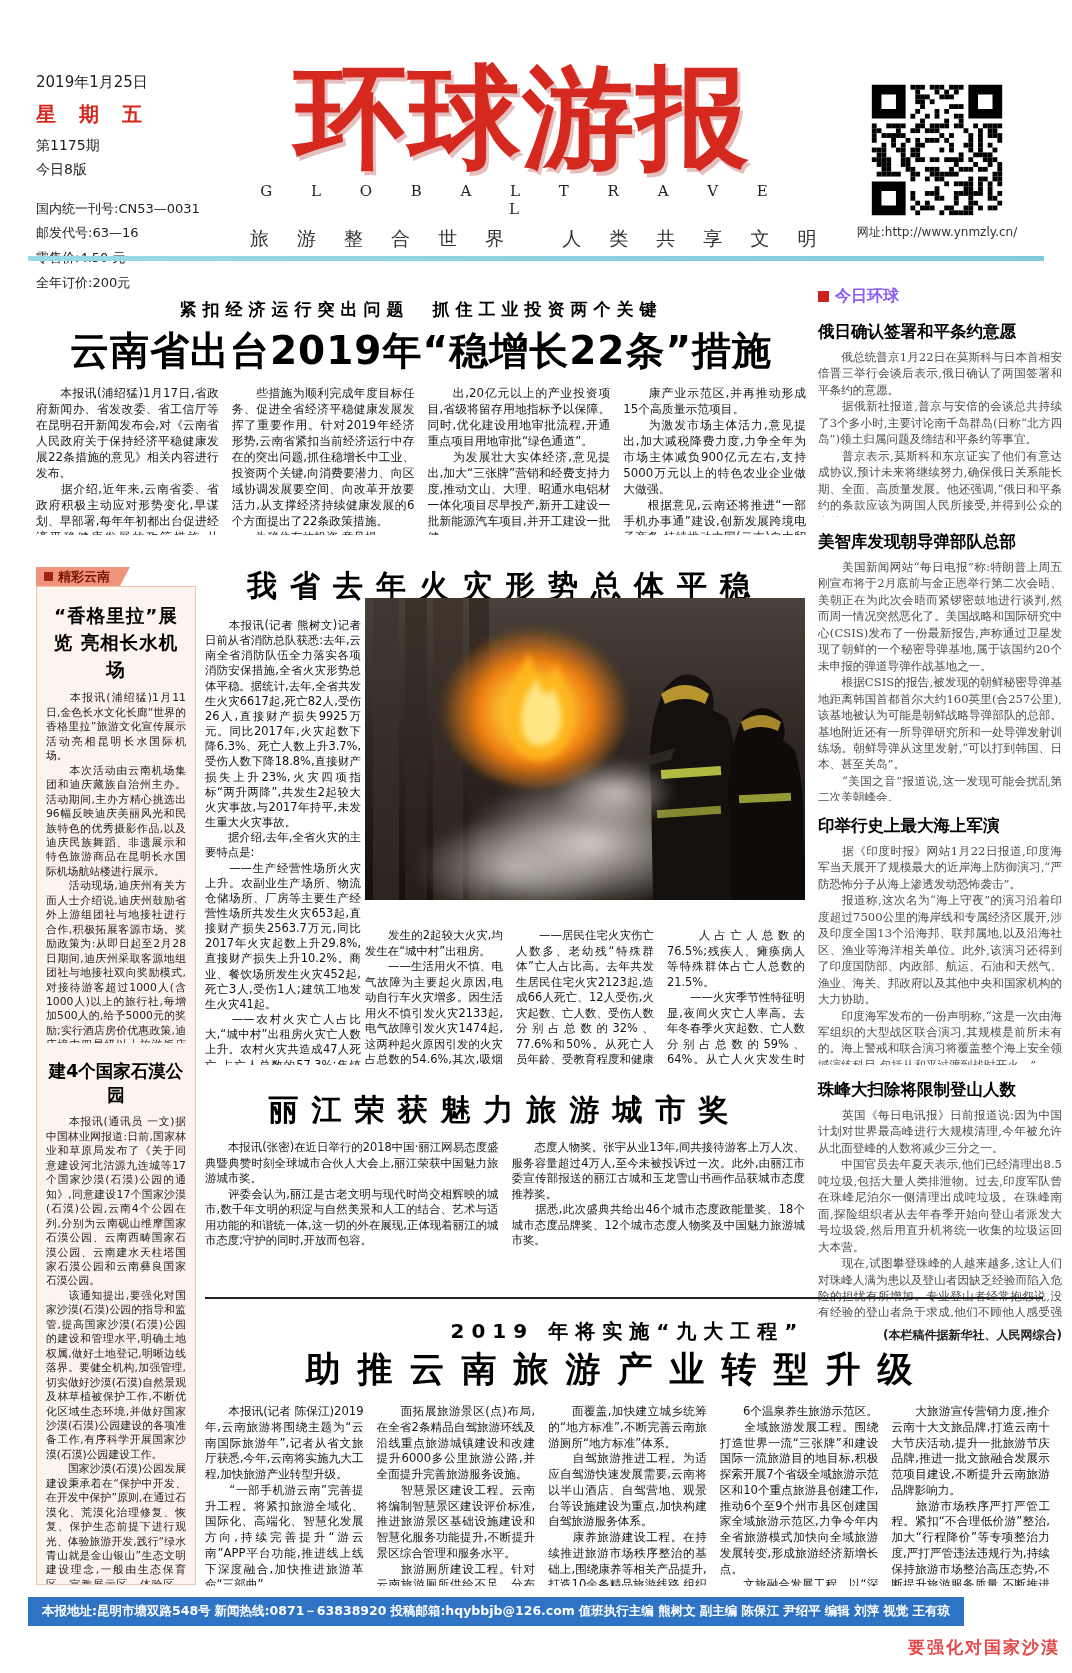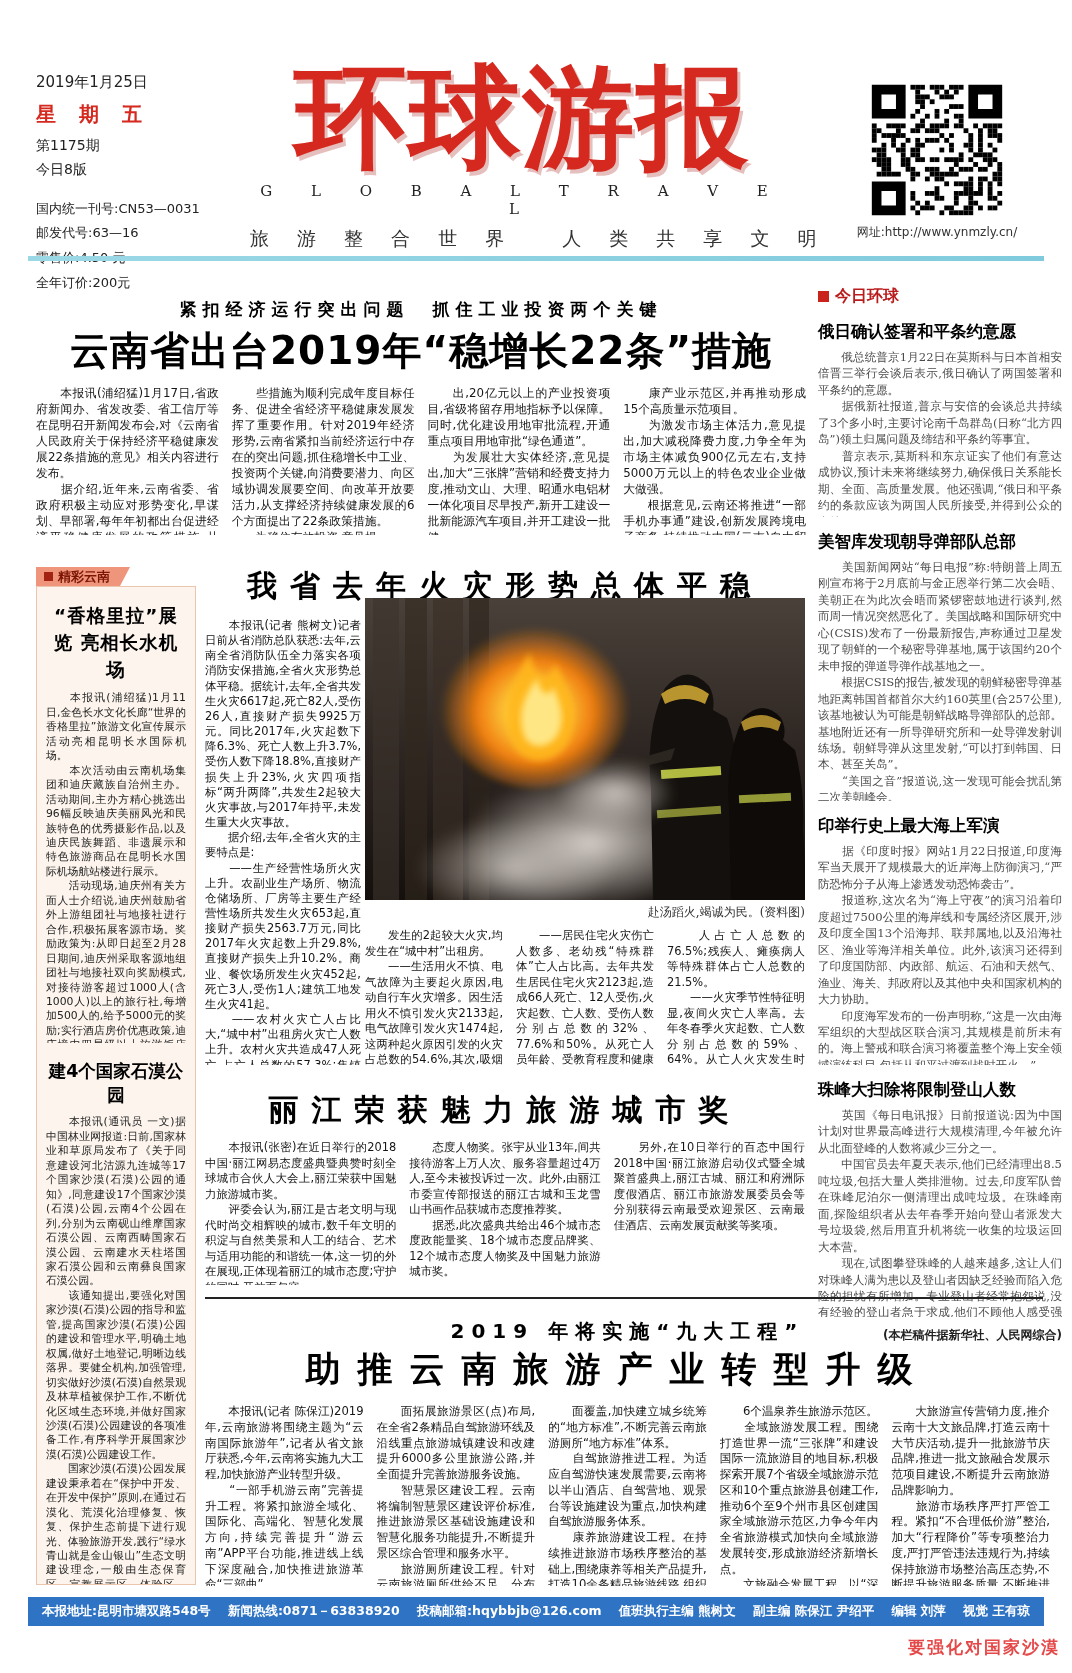--- a/index.html
+++ b/index.html
@@ -25,21 +25,21 @@
   .kicker{font-weight:bold;color:#000;text-align:center;}
   .headline{font-weight:bold;color:#000;text-align:center;white-space:nowrap;}
   .cols{display:flex;gap:13px;}
   .col{flex:1;font-size:11.8px;line-height:1.36;text-align:justify;white-space:pre-line;overflow:hidden;color:#151515;}
   
   .lead-kicker{left:36px;top:298px;width:770px;font-size:17px;letter-spacing:6px;}
   .lead-headline{left:36px;top:324px;width:770px;font-size:39px;letter-spacing:1px;}
   .lead-cols{left:36px;top:385px;width:770px;height:150px;}
   
   .rsb{left:818px;top:286px;width:244px;}
-  .sec-label{display:flex;align-items:center;gap:6px;font-weight:bold;color:#b91c1c;font-size:16px;}
+  .sec-label{display:flex;align-items:center;gap:6px;font-weight:bold;color:#8b5cf6;font-size:16px;}
   .sq{width:11px;height:11px;background:#c9231b;display:inline-block;}
   .rsb h3{font-size:16.5px;font-weight:bold;color:#000;margin:14px 0 6px 0;}
   .rsb .body{font-family:"DejaVu Serif","Liberation Serif",serif;font-size:11.6px;line-height:1.42;color:#4c4c4c;
     text-align:justify;white-space:pre-line;overflow:hidden;}
   .rsb .src{font-size:12px;font-weight:bold;color:#222;text-align:right;margin-top:10px;}
   
   .lsb-tab{left:36px;top:567px;height:19px;padding:0 10px 0 8px;background:#ef957c;color:#7c1505;
     font-weight:bold;font-size:13px;display:flex;align-items:center;gap:5px;}
   .lsb-tab .sq{background:#a32312;width:9px;height:9px;}
   .lsb-tab:after{content:"";position:absolute;right:-10px;top:0;border-left:10px solid #ef957c;border-bottom:19px solid transparent;}
@@ -63,21 +63,21 @@
   .lj-headline{left:205px;top:1090px;width:600px;font-size:30px;letter-spacing:13px;}
   .lj-cols{left:205px;top:1140px;width:600px;height:145px;}
   .lj-cols .col{font-size:11.4px;}
   .rule-black{left:205px;top:1297px;width:838px;height:2px;background:#222;}
   
   .tour-kicker{left:205px;top:1318px;width:845px;font-size:20px;letter-spacing:7px;}
   .tour-headline{left:195px;top:1346px;width:845px;font-size:35px;letter-spacing:17px;}
   .tour-cols{left:205px;top:1404px;width:845px;height:182px;}
   .tour-cols .col{font-size:11.6px;}
   
-  .footer{left:28px;top:1597px;width:1016px;height:29px;background:#2f74c4;color:#fff;display:flex;
+  .footer{left:28px;top:1597px;width:936px;height:29px;background:#2f74c4;color:#fff;display:flex;
     align-items:center;justify-content:space-between;padding:0 14px;box-sizing:border-box;
     font-size:12.5px;font-weight:bold;white-space:nowrap;}
   .watermark{right:12px;top:1636px;color:rgba(225,40,40,.85);font-weight:bold;font-size:17px;letter-spacing:2px;}
 </style>
 </head>
 <body>
 
 <div class="page">
 
   <div class="abs m-info">
@@ -463,36 +463,34 @@
         <rect x="292" y="210" width="64" height="8" fill="#cdd84a" opacity=".6" transform="rotate(-4 324 214)"></rect>
         <path d="M378 120 q20 -20 38 0 q6 12 2 22 l12 10 q10 40 8 80 l4 70 h-76 l-2 -92 q-4 -52 14 -90 Z" fill="#0e0b09"></path>
         <path d="M376 124 q20 -14 40 0 l-3 9 q-17 -8 -34 0 Z" fill="#a8872c"></path>
         <rect x="374" y="196" width="52" height="8" fill="#cdd84a" opacity=".7" transform="rotate(-3 400 200)"></rect>
         <path d="M310 150 L240 170 L236 178 L306 162 Z" fill="#2c2620"></path>
       </g>
       <ellipse cx="250" cy="195" rx="60" ry="34" fill="url(#smoke)" opacity=".9" filter="url(#blur1)"></ellipse>
     </svg>
   </div>
 
-  <div class="abs fire-caption">赴汤蹈火,竭诚为民。(资料图)</div>
   <div class="abs cols fire-cols">
     <div class="col">　　发生的2起较大火灾,均发生在“城中村”出租房。
 　　——生活用火不慎、电气故障为主要起火原因,电动自行车火灾增多。因生活用火不慎引发火灾2133起,电气故障引发火灾1474起,这两种起火原因引发的火灾占总数的54.6%,其次,吸烟引发的占10.7%、玩火引发的占10%。去年共发生58起因电动自行车电气故障引发的火灾,同比2017年起数上升8.2%。</div>
     <div class="col">　　——居民住宅火灾伤亡人数多、老幼残“特殊群体”亡人占比高。去年共发生居民住宅火灾2123起,造成66人死亡、12人受伤,火灾起数、亡人数、受伤人数分别占总数的32%、77.6%和50%。从死亡人员年龄、受教育程度和健康状况看,在火灾中死亡的82人中,18岁以下的未成年人和60岁以上的老人占亡人总数的53.9%;未受教育和受初等教育的</div>
     <div class="col">　　人占亡人总数的76.5%;残疾人、瘫痪病人等特殊群体占亡人总数的21.5%。
 　　——火灾季节性特征明显,夜间火灾亡人率高。去年冬春季火灾起数、亡人数分别占总数的59%、64%。从亡人火灾发生时段看,夜间22时至凌晨6时发生火灾共造成51人死亡,占总数的60%,其中22时至凌晨2时为亡人火灾高发时段,共造成30人死亡,占总数的36%。</div>
   </div>
 
   <div class="abs headline lj-headline">丽江荣获魅力旅游城市奖</div>
   <div class="abs cols lj-cols">
     <div class="col">　　本报讯(张密)在近日举行的2018中国·丽江网易态度盛典暨典赞时刻全球城市合伙人大会上,丽江荣获中国魅力旅游城市奖。
 　　评委会认为,丽江是古老文明与现代时尚交相辉映的城市,数千年文明的积淀与自然美景和人工的结合、艺术与适用功能的和谐统一体,这一切的外在展现,正体现着丽江的城市态度;守护的同时,开放而包容。</div>
     <div class="col">　　态度人物奖。张宇从业13年,间共接待游客上万人次、服务容量超过4万人,至今未被投诉过一次。此外,由丽江市委宣传部报送的丽江古城和玉龙雪山书画作品获城市态度推荐奖。
 　　据悉,此次盛典共给出46个城市态度政能量奖、18个城市态度品牌奖、12个城市态度人物奖及中国魅力旅游城市奖。</div>
-    <div class="col">　　另外,在10日举行的百态中国行2018中国·丽江旅游启动仪式暨全城聚首盛典上,丽江古城、丽江和府洲际度假酒店、丽江市旅游发展委员会等分别获得云南最受欢迎景区、云南最佳酒店、云南发展贡献奖等奖项。</div>
   </div>
 
   <div class="abs rule-black"></div>
 
   <div class="abs kicker tour-kicker">2019 年将实施“九大工程”</div>
   <div class="abs headline tour-headline">助推云南旅游产业转型升级</div>
   <div class="abs cols tour-cols">
     <div class="col">　　本报讯(记者 陈保江)2019年,云南旅游将围绕主题为“云南国际旅游年”,记者从省文旅厅获悉,今年,云南将实施九大工程,加快旅游产业转型升级。
 　　“一部手机游云南”完善提升工程。将紧扣旅游全域化、国际化、高端化、智慧化发展方向,持续完善提升“游云南”APP平台功能,推进线上线下深度融合,加快推进旅游革命“三部曲”。
 　　旅游环线建设工程。针对云南旅游环线布局,今年将持续推进全省旅游环线规划落地,并全</div>

